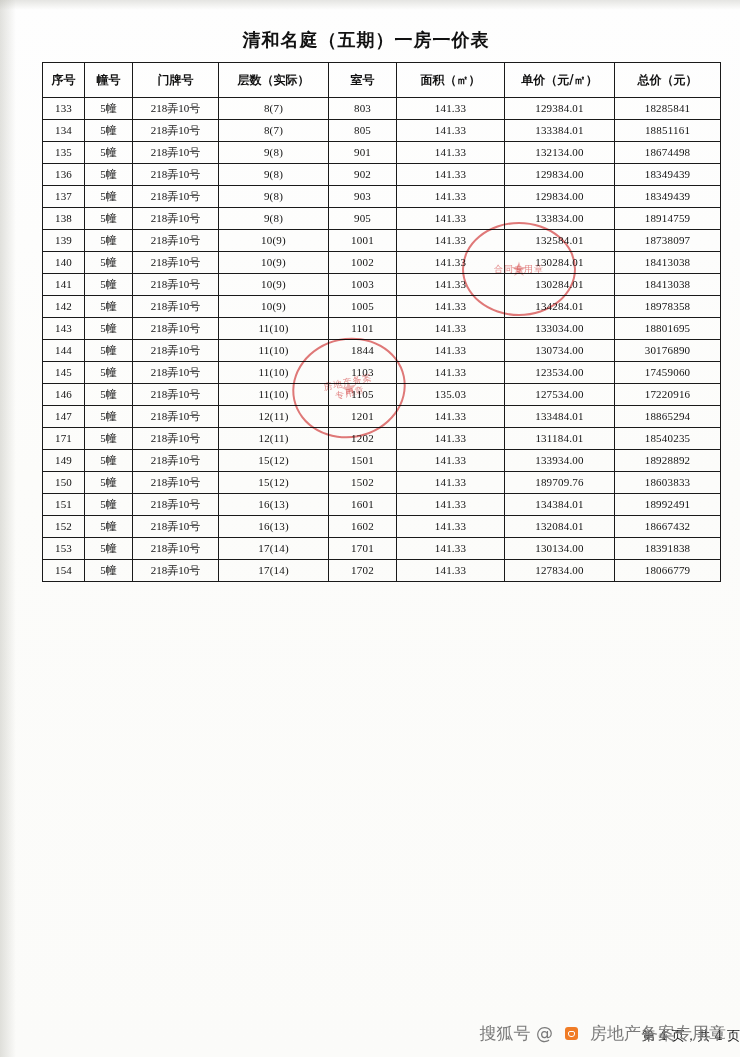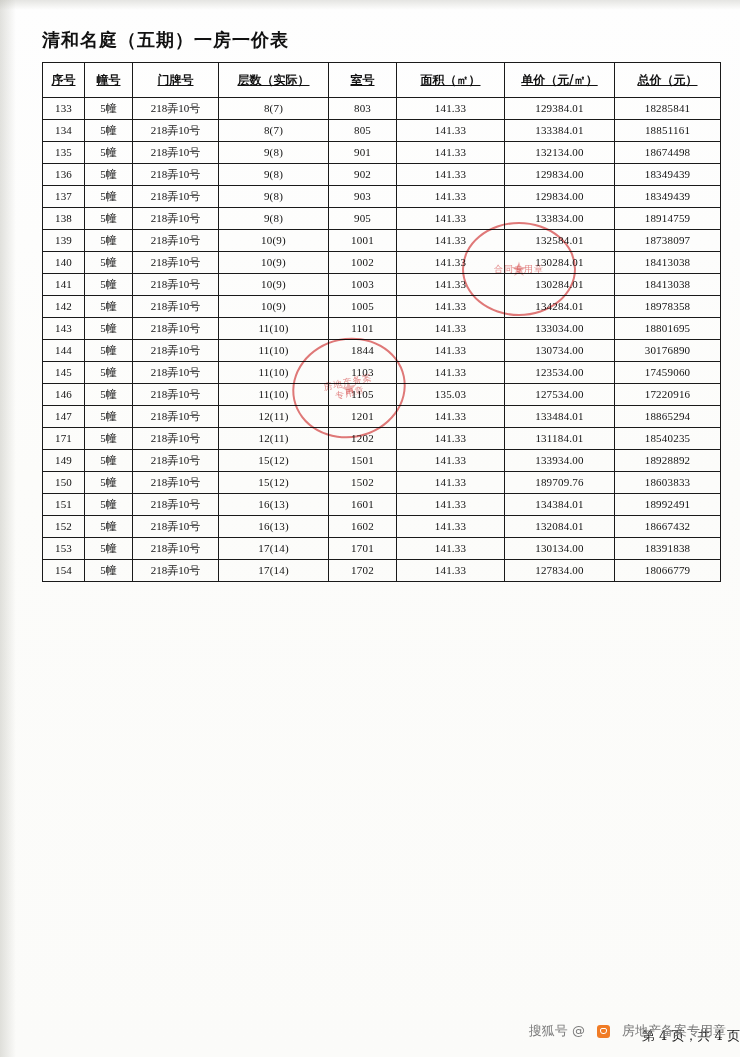--- a/index.html
+++ b/index.html
@@ -27,21 +27,21 @@
     left: 0; top: 0; right: 0; bottom: 0;
     background: linear-gradient(180deg,#fefefe 0%, #fcfcfa 45%, #fbfbf9 100%);
   }
   .doc-wrap {
     position: absolute;
     left: 42px;
     top: 18px;
     width: 648px;
   }
   .doc-title {
-    text-align: left;
+    text-align: center;
     font-size: 18px;
     font-weight: bold;
     letter-spacing: 1px;
     padding: 10px 0 10px 0;
     color: #111;
     font-family: "DejaVu Serif", serif;
   }
   table.price-table {
     border-collapse: collapse;
     width: 648px;
@@ -59,21 +59,20 @@
     line-height: 21px;
     white-space: nowrap;
     overflow: hidden;
   }
   table.price-table th {
     font-weight: bold;
     height: 34px;
     line-height: 34px;
     font-size: 12px;
     font-family: "DejaVu Serif", serif;
-    text-decoration: underline;
   }
   table.price-table td.num,
   table.price-table td.money {
     font-family: "Liberation Serif", serif;
     letter-spacing: 0.2px;
   }
   table.price-table td.cn {
     font-family: Liberation Serif, serif;
     font-size: 11px;
   }
@@ -130,21 +129,21 @@
     width: 740px;
     text-align: right;
     font-size: 13px;
     color: #1a1a1a;
     font-family: "DejaVu Serif", serif;
   }
   .watermark {
     position: absolute;
     right: 14px;
     top: 1022px;
-    font-size: 13px;
+    font-size: 17px;
     color: #7a7a7a;
     font-family: "DejaVu Sans", sans-serif;
     display: flex;
     align-items: center;
     gap: 12px;
     margin-left: 42px;
   }
   .wm-logo {
     display: inline-block;
     width: 13px; height: 13px;

